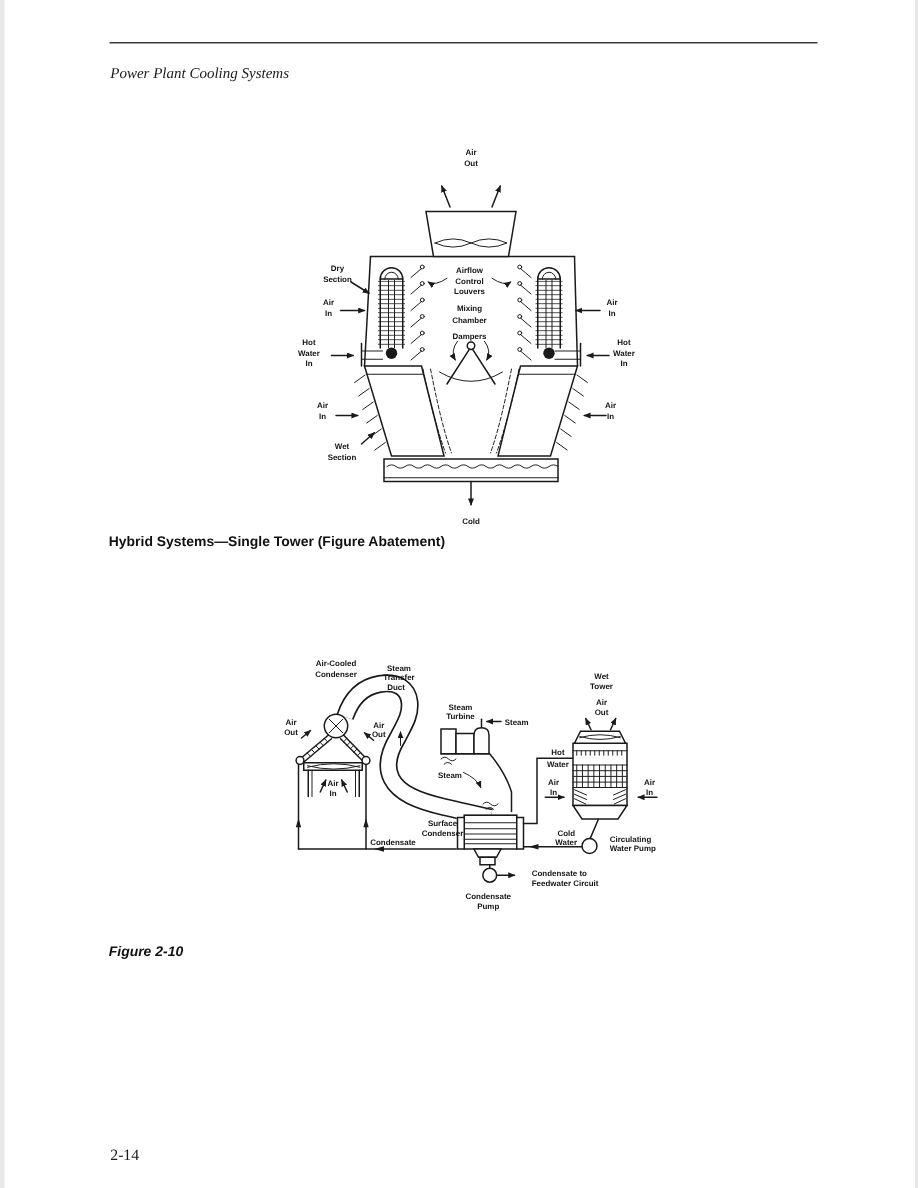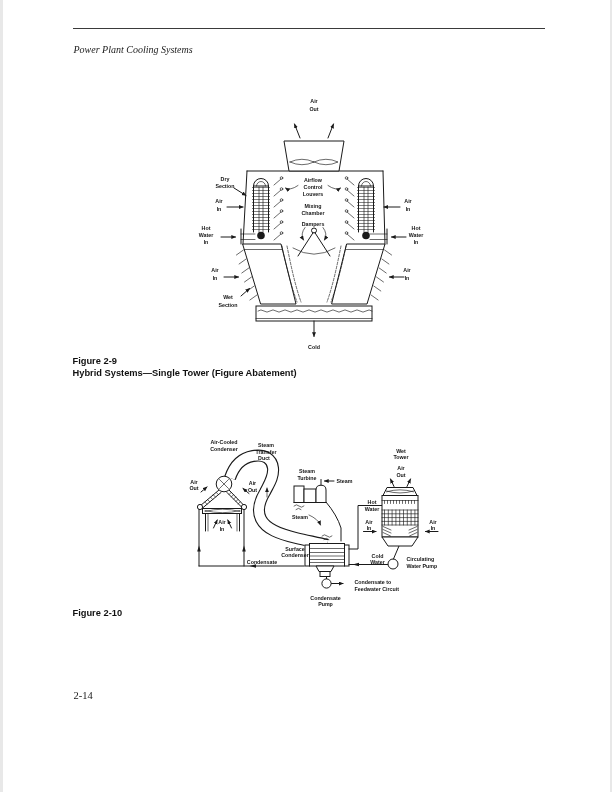--- a/index.html
+++ b/index.html
@@ -1,22 +1,22 @@
 <!DOCTYPE html>
 <html><head>
 <meta charset="utf-8">
 <style>
   html,body{margin:0;padding:0;background:#e8e8e8;}
   .page{position:relative;width:607px;height:792px;background:#ffffff;margin:0 auto;overflow:hidden;
         font-family:"Liberation Sans",sans-serif;color:#1a1a1a;}
   .hrule{position:absolute;left:70px;top:28px;width:472px;height:1.4px;background:#3a3a3a;}
   .htitle{position:absolute;left:71px;top:44px;font:italic 400 10px/12px "Liberation Serif",serif;color:#1b1b1b;}
   .caption{position:absolute;left:70px;font:700 9.3px/11.8px "Liberation Sans",sans-serif;color:#111;}
-  .cap1{top:356px;} .cap2{top:608px;}
-  .pagenum{position:absolute;left:71px;top:689px;font:400 10.5px/13px "Liberation Serif",serif;color:#1b1b1b;}
+  .cap1{top:356px;} .cap2{top:629px;font-style:italic;}
+  .pagenum{position:absolute;left:71px;top:764px;font:400 10.5px/13px "Liberation Serif",serif;color:#1b1b1b;}
   svg{position:absolute;overflow:visible;}
   .fig1{left:188px;top:94px;} .fig2{left:168px;top:430px;}
   .ln{stroke:#1a1a1a;stroke-width:1;fill:none;stroke-linecap:round;}
   .lf{stroke:#1a1a1a;stroke-width:1;fill:#ffffff;}
   .tn{stroke:#1a1a1a;stroke-width:0.65;fill:none;stroke-linecap:round;}
   .wavy{stroke-dasharray:2.6 1.5;}
   .tx{font:700 5.3px "Liberation Sans",sans-serif;fill:#141414;text-anchor:middle;}
   .ts{text-anchor:start;}
   .ink{fill:#1a1a1a;stroke:none;}
 </style>
@@ -203,21 +203,20 @@
     <text class="tx" x="212" y="272">Air</text>
     <text class="tx" x="212" y="279.5">In</text>
     <text class="tx" x="404" y="272">Air</text>
     <text class="tx" x="404" y="279.5">In</text>
     <text class="tx" x="225" y="299">Wet</text>
     <text class="tx" x="225" y="306.5">Section</text>
     <text class="tx" x="311" y="349">Cold</text>
   </svg>
 
   <div class="caption cap1">
-    <div>Figure 2-9</div>
     <div>Hybrid Systems—Single Tower (Figure Abatement)</div>
   </div>
 
   <svg class="fig2" width="292" height="180" viewBox="168 430 292 180">
     <defs>
       <marker id="ah2" markerWidth="7" markerHeight="6" refX="4.2" refY="2" orient="auto" markerUnits="userSpaceOnUse">
         <path d="M0,0 L4.8,2 L0,4 Z" fill="#1a1a1a"></path>
       </marker>
       <pattern id="xh2" width="3.2" height="3.2" patternUnits="userSpaceOnUse">
         <path d="M0,0L3.2,3.2M3.2,0L0,3.2" stroke="#1a1a1a" stroke-width="0.4" fill="none"></path>

